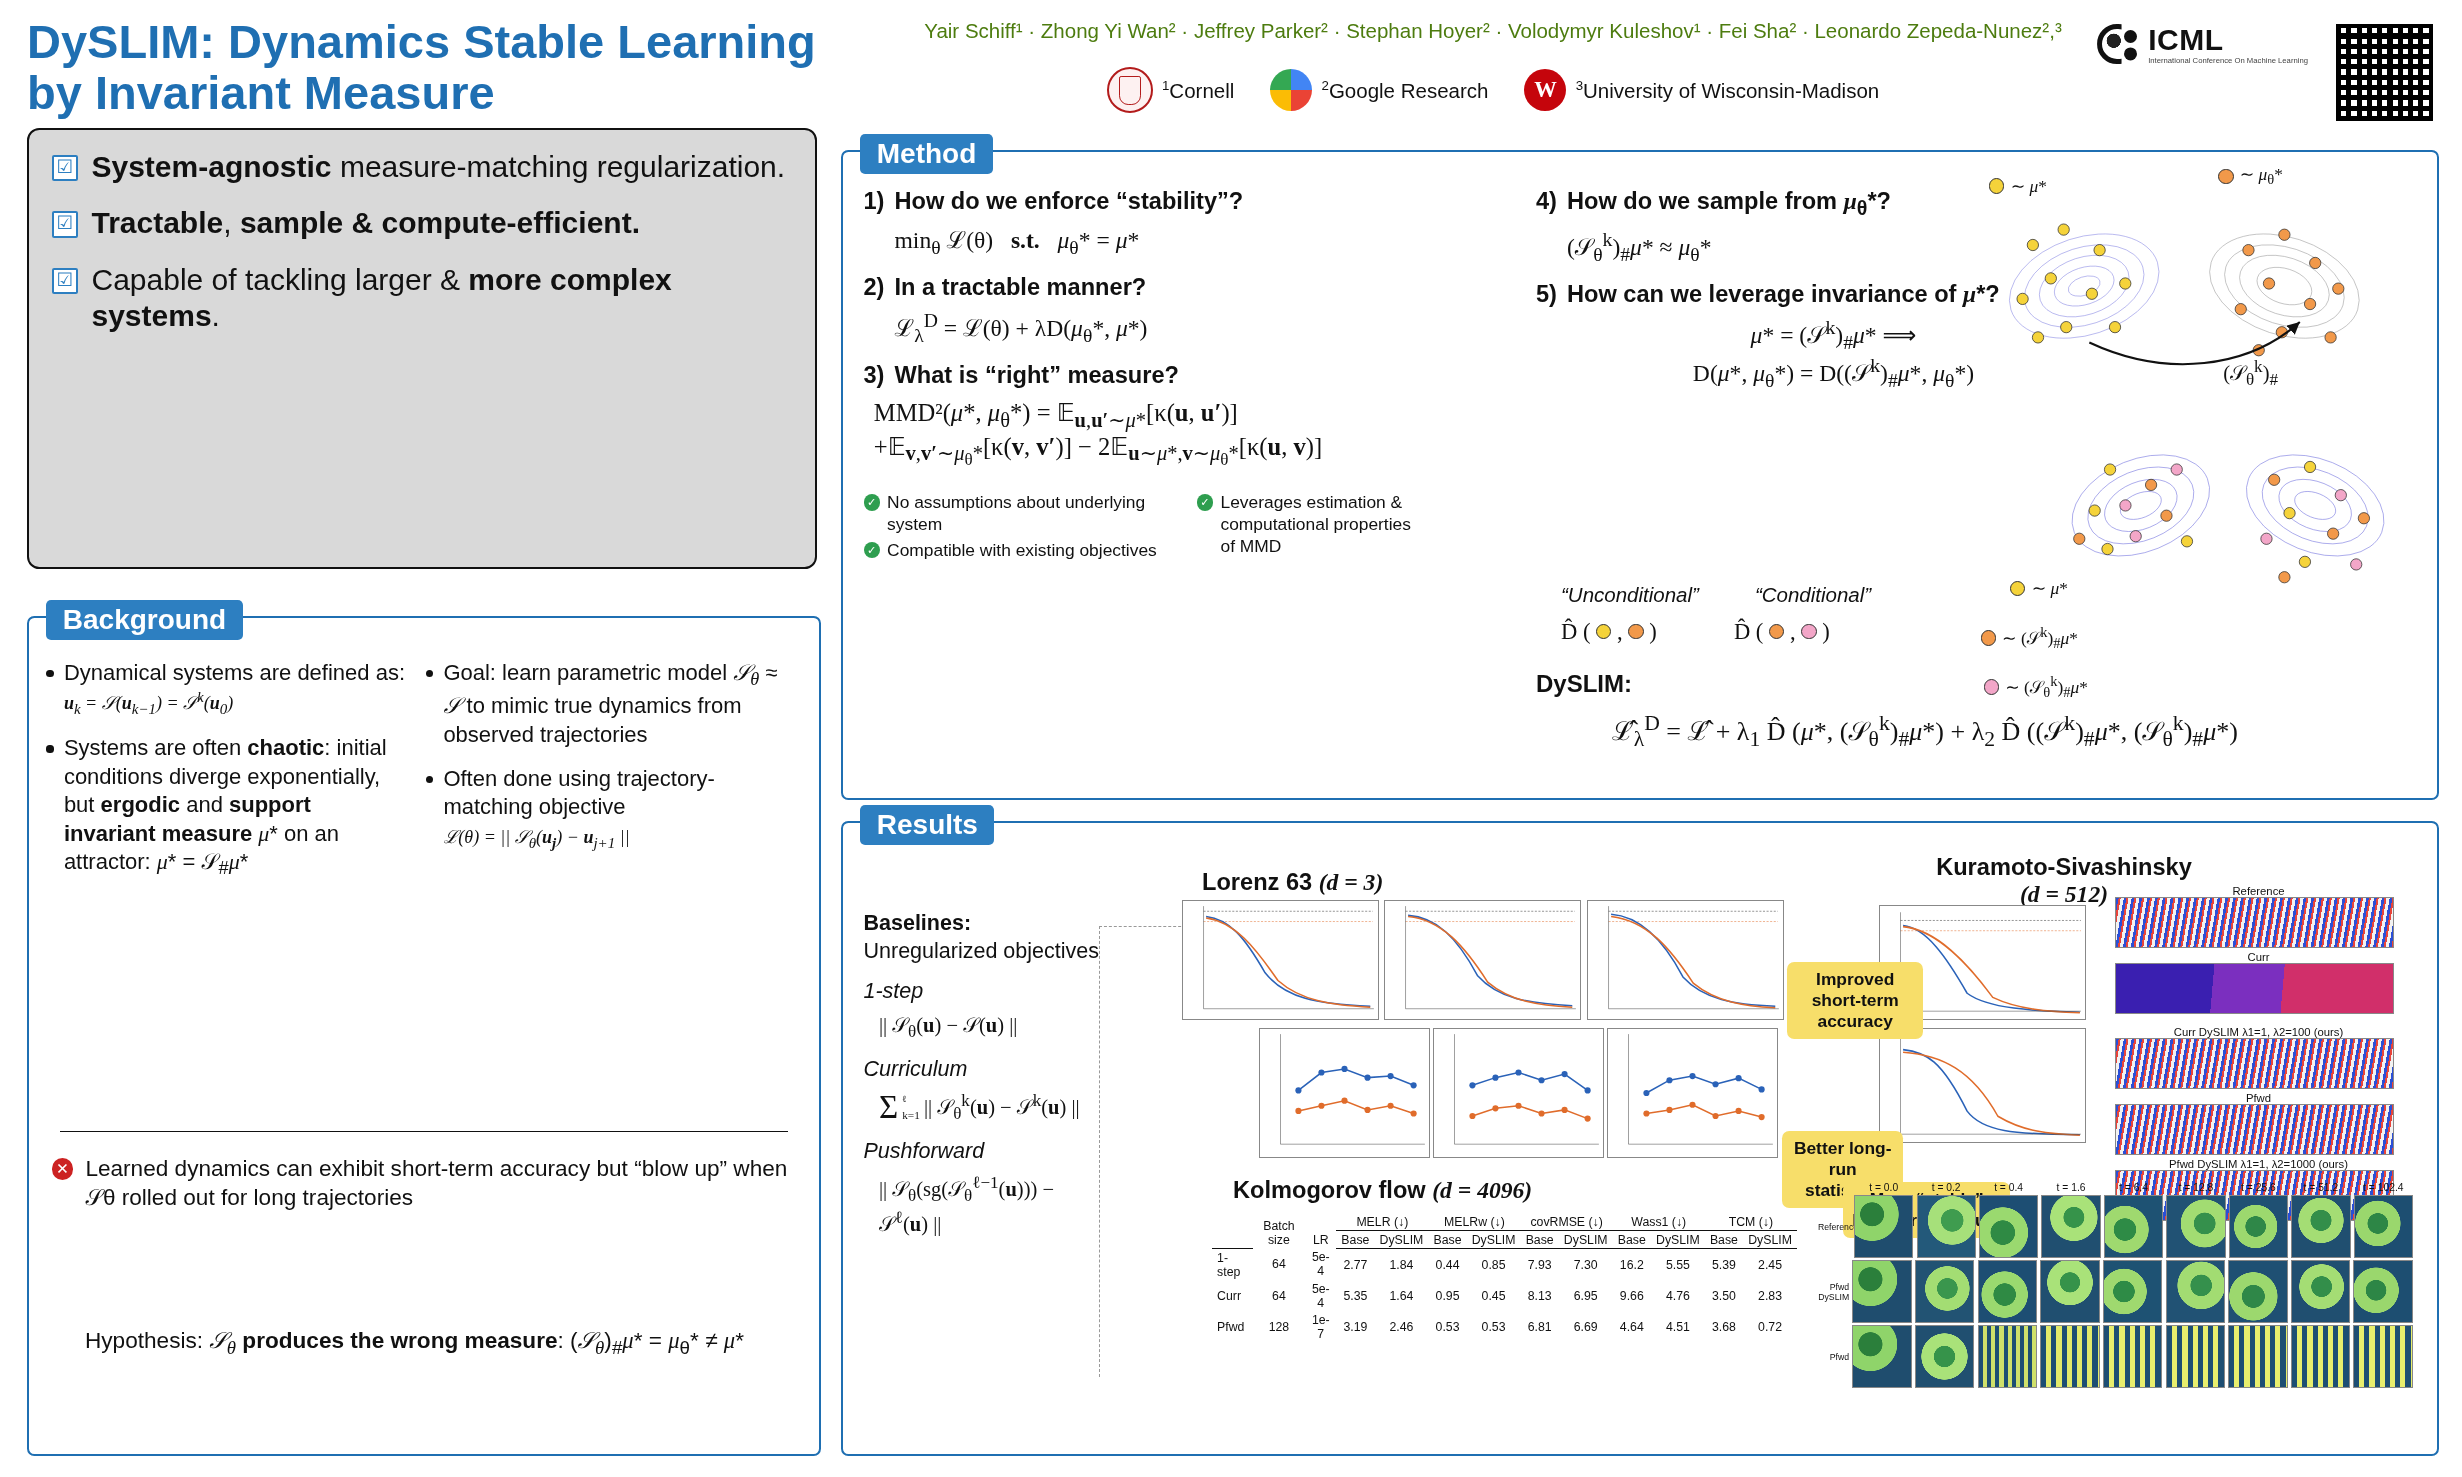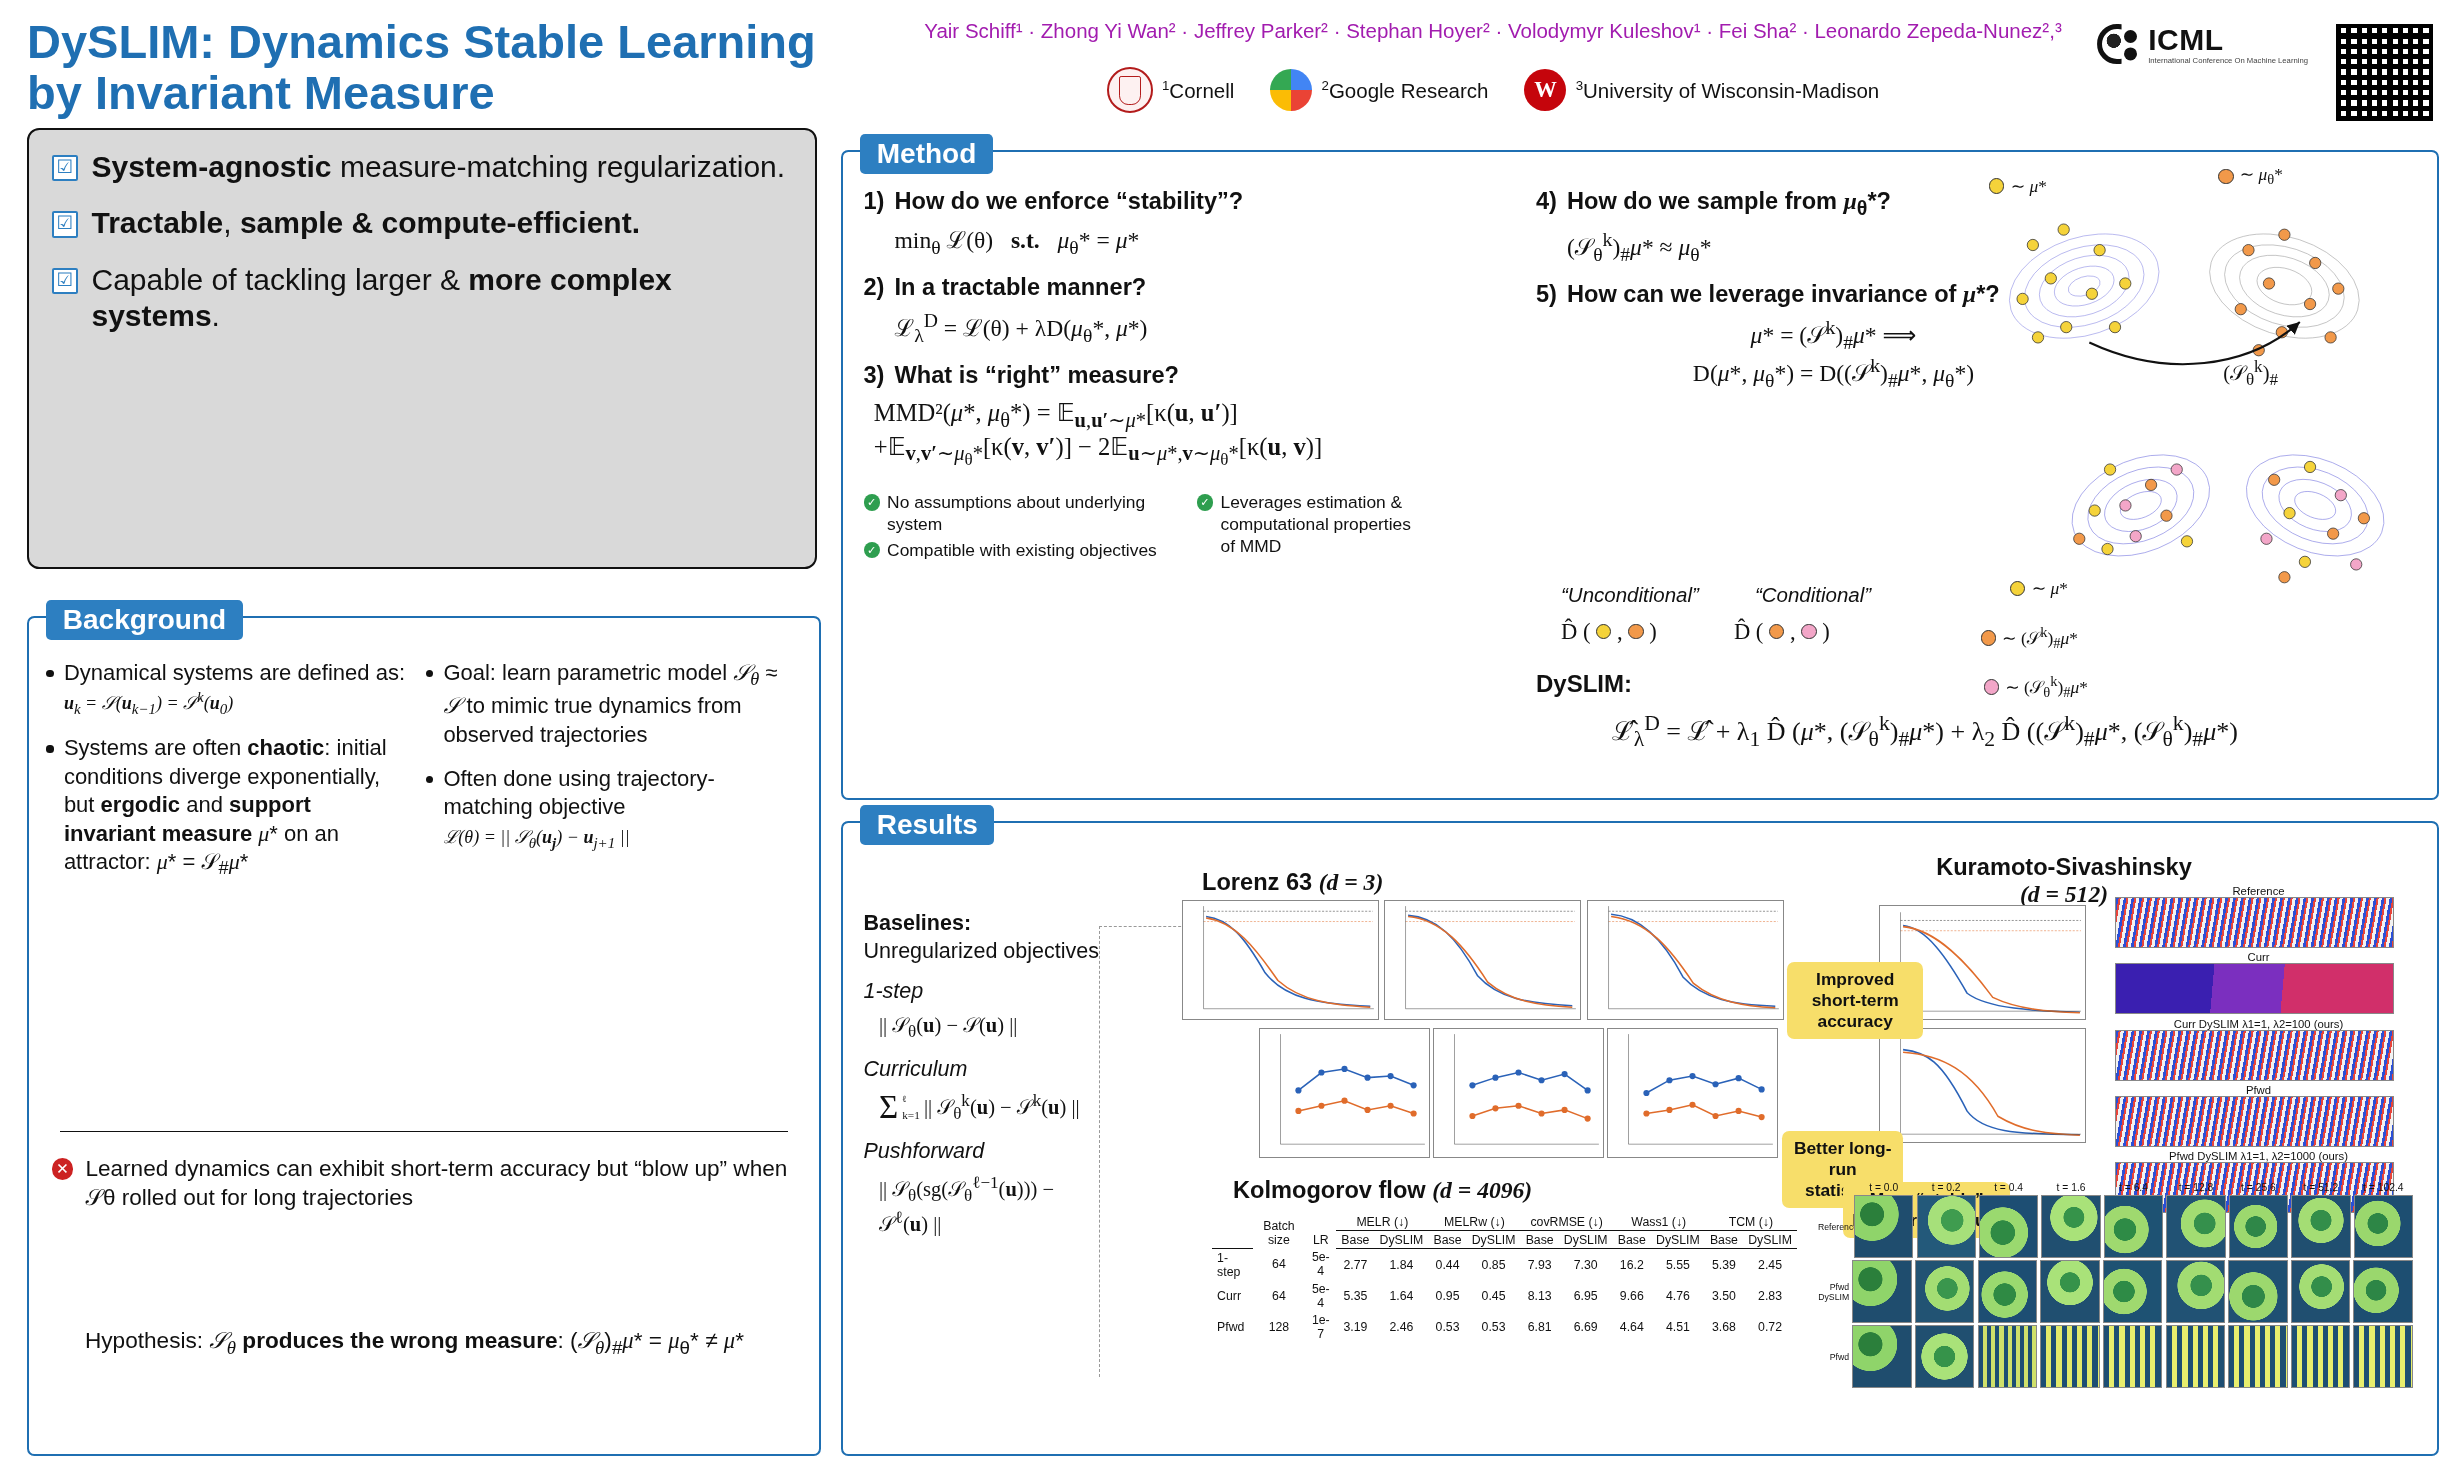--- a/index.html
+++ b/index.html
@@ -1,21 +1,21 @@
 <!DOCTYPE html>
 <html style="font-size:8.2px"><head>
 <meta charset="utf-8">
 <style>
   html,body{margin:0;padding:0;background:#ffffff;}
   body{width:2462px;height:1477px;font-family:"Liberation Sans",sans-serif;color:#111;overflow:hidden;}
   .poster{position:relative;width:2462px;height:1477px;}
 
   
   .title{position:absolute;left:27px;top:17.4px;width:800px;font-size:47px;line-height:1.08;font-weight:bold;color:#1f6fb2;}
-  .authors{position:absolute;left:790px;top:18.5px;width:1406px;text-align:center;font-size:20.5px;color:#a21caf;}
+  .authors{position:absolute;left:790px;top:18.5px;width:1406px;text-align:center;font-size:20.5px;color:#4d7c0f;}
   .afflrow{position:absolute;left:790px;top:62px;width:1406px;height:56px;display:flex;align-items:center;justify-content:center;gap:36px;}
   .affl{display:flex;align-items:center;gap:9.2px;font-size:20.5px;}
   .affl sup{font-size:13.3px;}
   .logo-cornell{width:42px;height:42px;border-radius:50%;border:2.1px solid #b31b1b;background:#fdf1f1;display:flex;align-items:center;justify-content:center;}
   .logo-cornell:after{content:"";width:20.5px;height:27px;border:1.5px solid #b31b1b;border-radius:2.1px 2.1px 9.2px 9.2px;}
   .logo-google{width:42px;height:42px;border-radius:50%;background:conic-gradient(#4285f4 0 25%,#ea4335 0 50%,#fbbc05 0 75%,#34a853 0 100%);}
   .logo-wisc{width:42px;height:42px;border-radius:50%;background:#c5050c;color:#fff;display:flex;align-items:center;justify-content:center;font-weight:bold;font-size:22.6px;font-family:"Liberation Serif",serif;}
   .icml{position:absolute;right:154px;top:20.5px;display:flex;align-items:center;gap:7.2px;}
   .icml-mark{width:47px;height:47px;border-radius:50%;background:radial-gradient(circle at 42% 42%, #222 0 18%, transparent 19%),#fff;border:0;position:relative;}
   .icml-mark:before{content:"";position:absolute;inset:3.1px;border-radius:50%;border:5.1px solid #111;clip-path:polygon(0 0,60% 0,60% 100%,0 100%);}
@@ -509,21 +509,21 @@
             <path d="M40 12 V 205 H 392"></path>
           </g>
       </svg>
     </div>
 
     <div style="position:absolute;left:1272px;top:62px;width:287px;">
       <div style="font-size:11.3px;text-align:center;">Reference</div>
       <div class="minifig" style="position:relative;left:0;top:0;width:277px;height:49px;background:repeating-linear-gradient(100deg,#2b4fd6 0 2.6px,#e8443a 2.6px 4.6px,#f2f2f2 4.6px 7.7px);"></div>
       <div style="font-size:11.3px;text-align:center;margin-top:3.1px;">Curr</div>
       <div class="minifig" style="position:relative;left:0;top:0;width:277px;height:49px;background:linear-gradient(95deg,#3a1fb0 0 35%,#7b2fbf 35% 60%,#d12f6a 60% 100%);"></div>
-      <div style="font-size:11.3px;text-align:center;margin-top:4px;">Curr DySLIM λ1=1, λ2=100 (ours)</div>
+      <div style="font-size:11.3px;text-align:center;margin-top:12px;">Curr DySLIM λ1=1, λ2=100 (ours)</div>
       <div class="minifig" style="position:relative;left:0;top:0;width:277px;height:49px;background:repeating-linear-gradient(100deg,#2b4fd6 0 2.6px,#e8443a 2.6px 4.6px,#f2f2f2 4.6px 7.7px);"></div>
       <div style="font-size:11.3px;text-align:center;margin-top:3.1px;">Pfwd</div>
       <div class="minifig" style="position:relative;left:0;top:0;width:277px;height:49px;background:repeating-linear-gradient(100deg,#2b4fd6 0 2.6px,#e8443a 2.6px 4.6px,#f2f2f2 4.6px 7.7px);"></div>
       <div style="font-size:11.3px;text-align:center;margin-top:3.1px;">Pfwd DySLIM λ1=1, λ2=1000 (ours)</div>
       <div class="minifig" style="position:relative;left:0;top:0;width:277px;height:49px;background:repeating-linear-gradient(100deg,#2b4fd6 0 2.6px,#e8443a 2.6px 4.6px,#f2f2f2 4.6px 7.7px);"></div>
     </div>
 
     <div class="callout" style="left:944px;top:139px;width:118px;">Improved short-term accuracy</div>
     <div class="callout" style="left:939px;top:308px;width:103px;">Better long-run statistics</div>
     <div class="callout" style="left:1000px;top:359px;width:149px;">More “stable” long-term rollouts</div>

